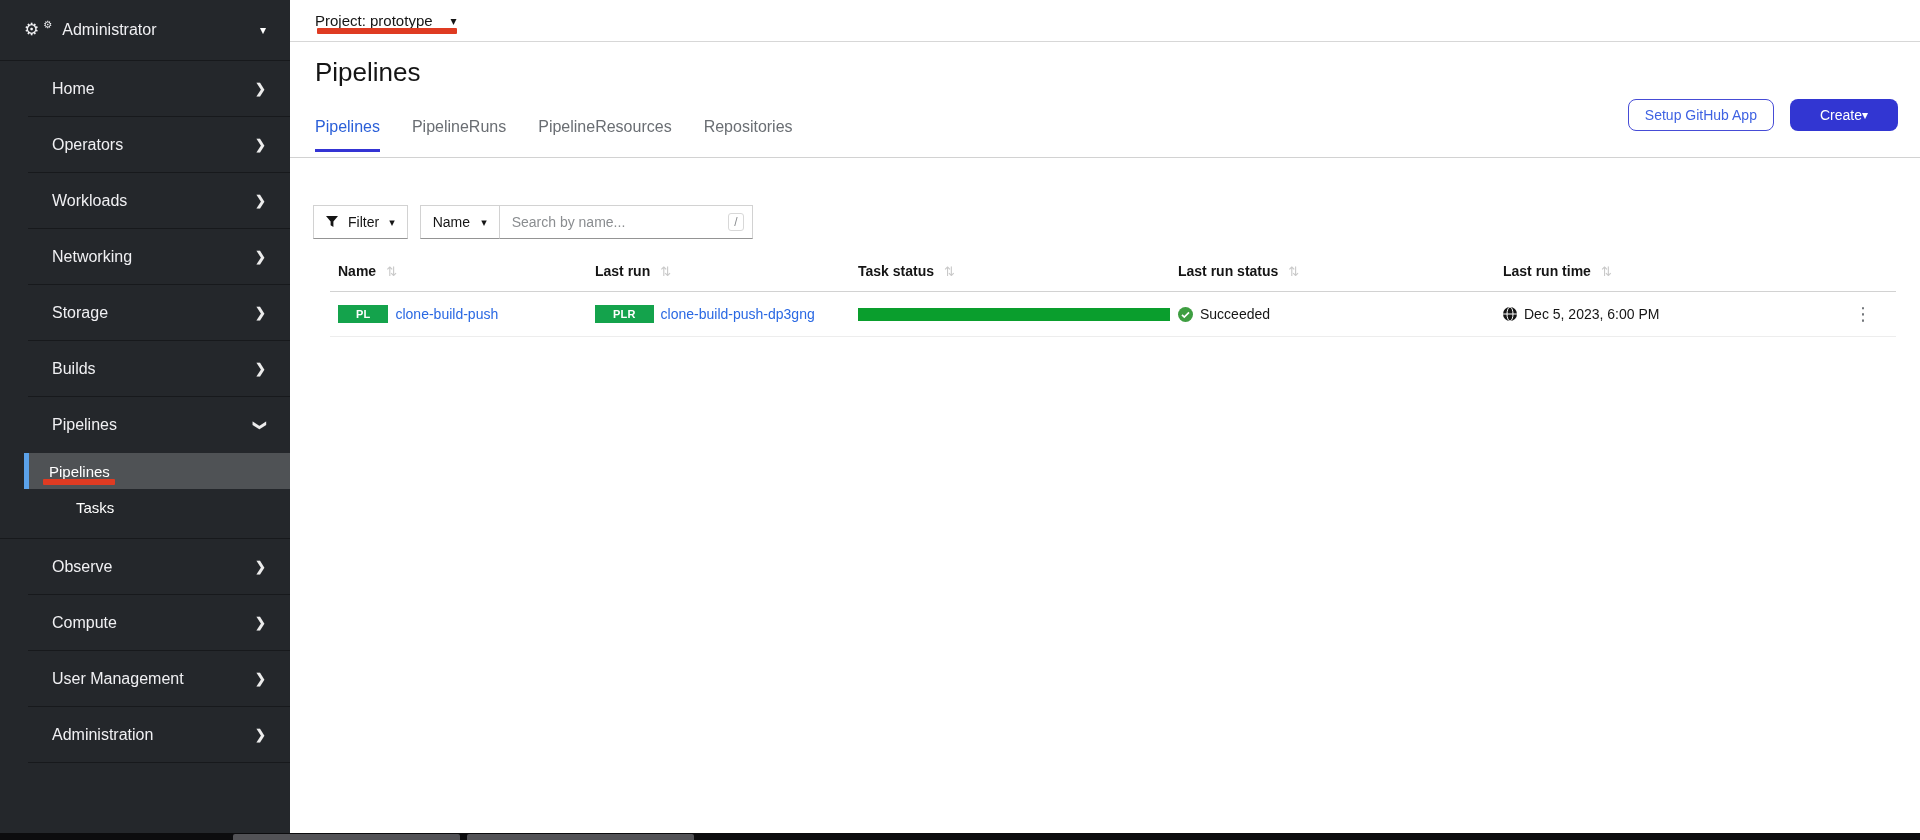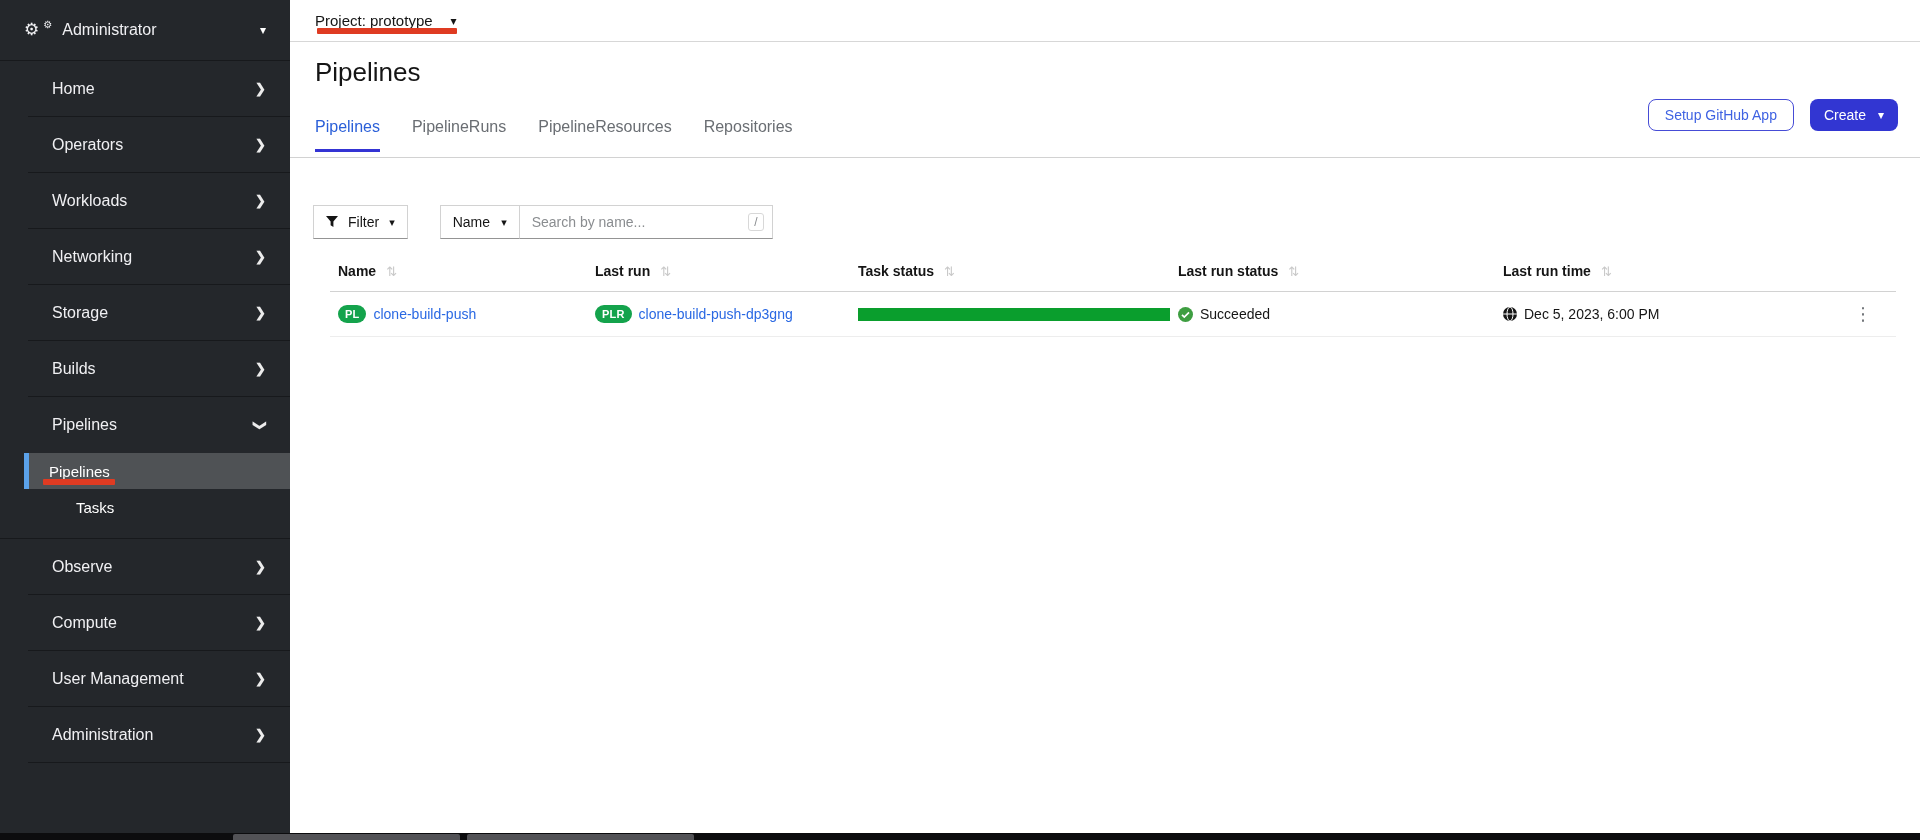--- a/index.html
+++ b/index.html
@@ -47,29 +47,29 @@
   }
   .project-bar .caret { color:#151515; }
   .annotation { position:absolute; height:6px; background:#df3b22; border-radius:1px; }
   .ann-project { left:27px; top:28px; width:140px; }
   .ann-sidebar { left:43px; top:479px; width:72px; z-index:5; }
 
   .page-title { position:absolute; left:25px; top:55px; font-size:26px; line-height:34px; font-weight:400; color:#151515; }
   .actions { position:absolute; right:22px; top:73px; display:flex; gap:16px; }
   .btn { height:32px; display:inline-flex; align-items:center; font-size:14px; border-radius:8px; cursor:pointer;margin-top:26px; }
   .btn-secondary { padding:0 16px; border:1px solid #464cd6; color:#3f62e2; background:#fff; }
-  .btn-primary { padding:0 14px; border:none; color:#fff; background:#3236d2; gap:12px; }
+  .btn-primary { padding:0 30px; border:none; color:#fff; background:#3236d2; }
   .btn-primary .caret { color:#fff; }
 
   .tabs-border { position:absolute; left:0; right:0; top:157px; height:1px; background:#d2d2d2; }
   .tabs { position:absolute; left:25px; top:118px; display:flex; gap:32px; }
   .tab { font-size:16px; color:#6a6e73; padding-bottom:13px; cursor:pointer; }
   .tab.active { color:#2a5fd8; border-bottom:3px solid #3434d4; }
 
-  .toolbar { position:absolute; left:23px; top:205px; display:flex; gap:32px; align-items:stretch; height:34px; }
+  .toolbar { position:absolute; left:23px; top:205px; display:flex; gap:12px; align-items:stretch; height:34px; }
   .toggle-box {
     display:flex; align-items:center; gap:10px; padding:0 12px;
     border:1px solid #d2d2d2; border-bottom-color:#949494; background:#fff;
     font-size:14px; cursor:pointer;
   }
   .toggle-box .caret { color:#151515; font-size:11px; }
   .input-group { display:flex; }
   .attr-select { width:80px; justify-content:space-between; }
   .search-wrap {
     position:relative; width:254px; margin-left:-1px;
@@ -89,21 +89,21 @@
   
   .table { position:absolute; left:40px; right:24px; top:254px; }
   .tr { display:grid; grid-template-columns:257px 263px 320px 325px 335px 1fr; align-items:center; }
   .thead { border-bottom:1px solid #d2d2d2; }
   .th { display:flex; align-items:center; gap:10px; font-size:14px; font-weight:bold; padding:9px 0 12px 8px; cursor:pointer; }
   .sort { font-size:13px; color:#c9c9c9; font-weight:normal; }
   .row { border-bottom:1px solid #ededed; height:45px; }
   .td { display:flex; align-items:center; gap:7px; font-size:14px; padding-left:8px; }
   .badge {
     background:#14a34c; color:#fff; font-size:11px; font-weight:bold;
-    border-radius:9px; padding:3px 7px; letter-spacing:.2px;
+    border-radius:0; padding:3px 18px; letter-spacing:.2px;
   }
   .link { color:#2968e3; text-decoration:none; cursor:pointer;text-align:right; }
   .bar-track { width:312px; }
   .bar { height:13px; background:#0a9e2d; }
   .kebab { justify-content:center; color:#6a6e73; font-size:18px; cursor:pointer; padding-left:0; }
   .icon-svg { display:inline-flex; }
 
   
   .taskbar { position:absolute; left:0; bottom:0; width:1920px; height:7px; background:#0c0c0e; }
   .taskbar .seg { position:absolute; top:1px; height:6px; background:#525256; border-radius:2px 2px 0 0; }

